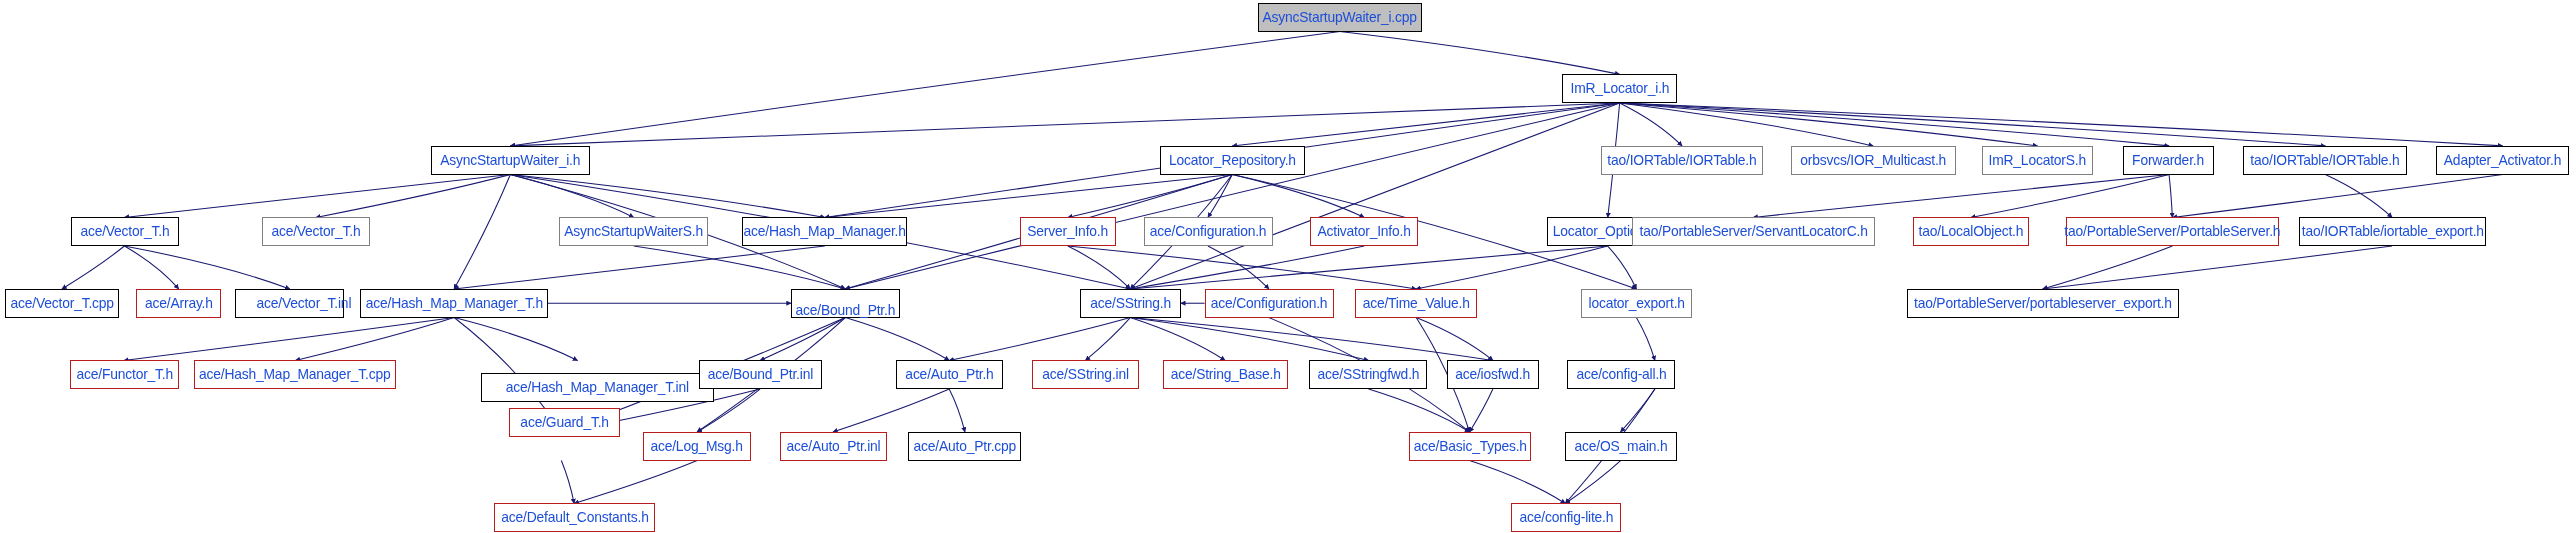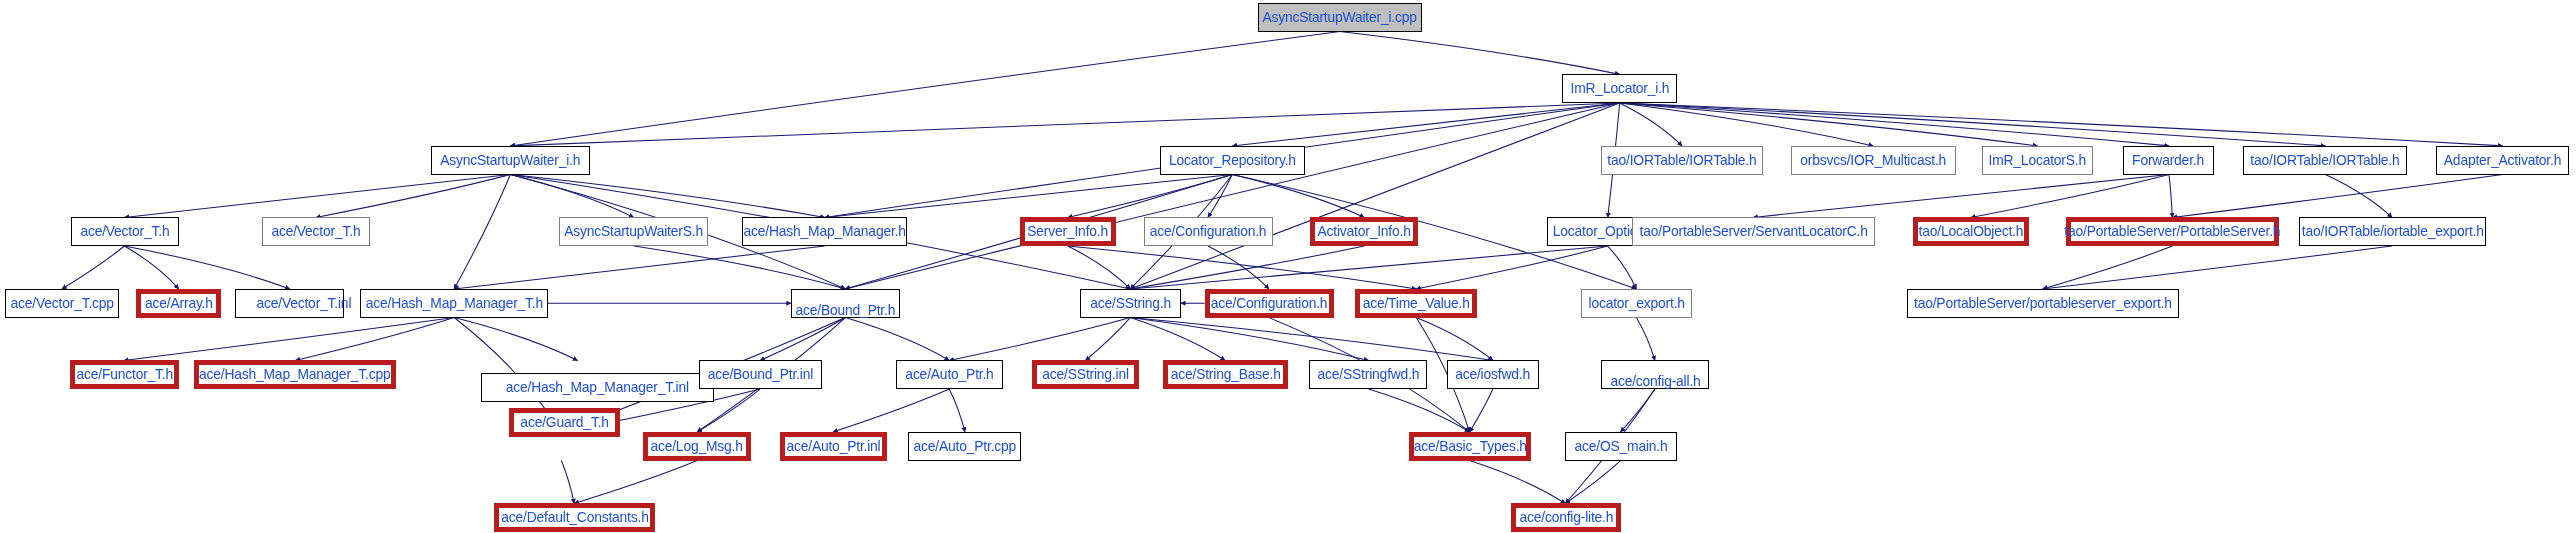--- a/index.html
+++ b/index.html
@@ -36,21 +36,21 @@
     line-height: 1;
     color: #1d4ed8;
     white-space: nowrap;
     letter-spacing: -0.2px;
     padding: 0 3.8px;
   }
   .node.black {
     border: 1px solid #000000;
   }
   .node.red {
-    border: 5px solid #b91c1c;
+    border: 1px solid #b91c1c;
   }
   .node.root {
     border: 1px solid #000000;
     background: #bfbfbf;
   }
   .node-label {
     pointer-events: none;
     transform: scaleX(0.97);
   }
 </style>
@@ -262,21 +262,21 @@
       </div>
       <div class="node red" style="left: 1163px; top: 360px; width: 125px;">
         <span class="node-label">ace/String_Base.h</span>
       </div>
       <div class="node black" style="left: 1309px; top: 360px; width: 118px;">
         <span class="node-label">ace/SStringfwd.h</span>
       </div>
       <div class="node black" style="left: 1447px; top: 360px; width: 92px;">
         <span class="node-label">ace/iosfwd.h</span>
       </div>
-      <div class="node black" style="left: 1601px; top: 360px; width: 108px; align-items: flex-end;">
+      <div class="node black" style="left: 1567px; top: 360px; width: 108px;">
         <span class="node-label">ace/config-all.h</span>
       </div>
       <div class="node red" style="left: 509px; top: 408px; width: 111px;">
         <span class="node-label">ace/Guard_T.h</span>
       </div>
       <div class="node red" style="left: 643px; top: 432px; width: 108px;">
         <span class="node-label">ace/Log_Msg.h</span>
       </div>
       <div class="node red" style="left: 780px; top: 432px; width: 107px;">
         <span class="node-label">ace/Auto_Ptr.inl</span>

